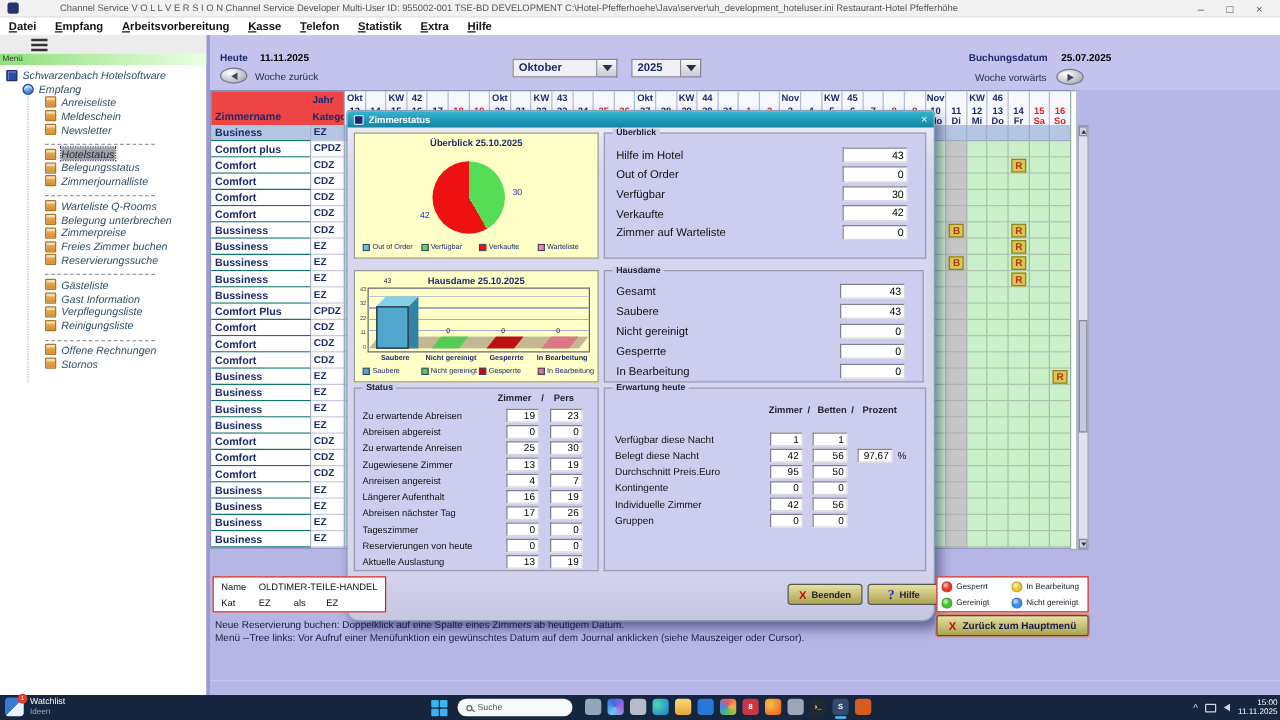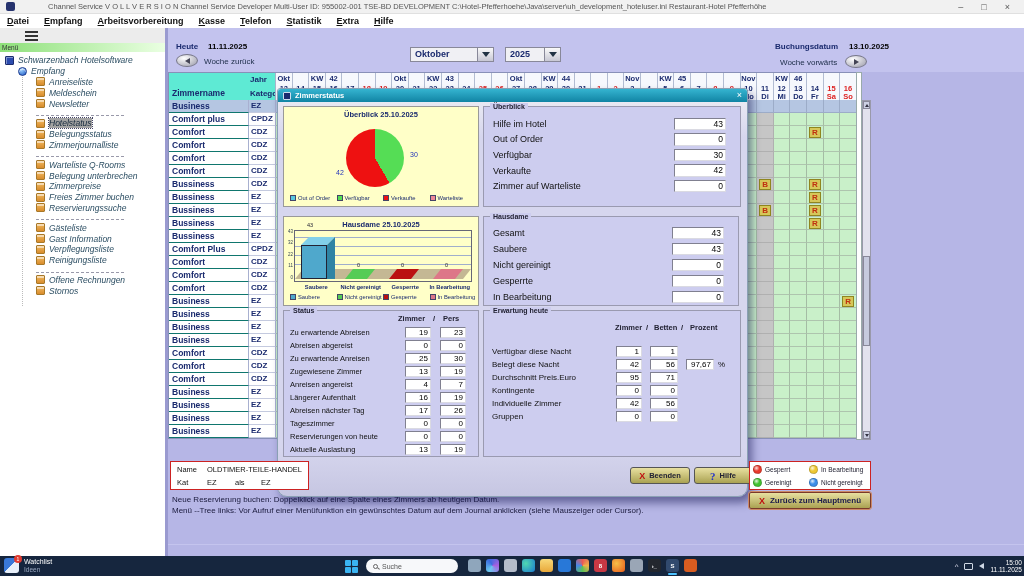--- a/index.html
+++ b/index.html
@@ -53,21 +53,21 @@
   .dd { position:absolute; display:flex; height:15px; }
   .dd .ddval { background:#f0f0f4; border:1px solid #889; font-size:9px; font-weight:bold;
     color:#1a2a6e; padding:1px 4px; }
   .dd .ddarw { width:16px; background:linear-gradient(#fafafa,#c8c8d4); border:1px solid #889;
     border-left:none; display:flex; align-items:center; justify-content:center; }
   .tri-d { width:0; height:0; border-left:4px solid transparent; border-right:4px solid transparent; border-top:5px solid #234; }
 
   
   .jtable { position:absolute; left:0; top:44px; width:702px; }
   .jhead { display:flex; height:28px; border:1px solid #8890b8; border-bottom:none; width:693px; background:#f6f8fd; }
-  .jhleft { position:relative; width:107px; background:#5eead4; border-right:1px solid #aab4cc; flex:0 0 auto; }
+  .jhleft { position:relative; width:107px; background:#ef4444; border-right:1px solid #aab4cc; flex:0 0 auto; }
   .jh-jahr { position:absolute; left:81px; top:2px; font-size:8px; font-weight:bold; color:#1a2a6e; }
   .jh-room { position:absolute; left:3px; bottom:2px; font-size:8.5px; font-weight:bold; color:#1a2a6e; }
   .jh-kat { position:absolute; left:81px; bottom:2px; width:25px; overflow:hidden; font-size:8px; font-weight:bold; color:#1a2a6e; }
   .jhgrid { width:581px; }
   .hrow { display:flex; }
   .hrow.r1 .hc { height:12px; line-height:12px; }
   .hrow.r2 .hc, .hrow.r3 .hc { height:8px; line-height:8px; }
   .hc { width:16.6px; flex:0 0 auto; font-size:7.5px; font-weight:bold; color:#1a2a6e;
     text-align:center; border-right:1px solid #b2bcd2; overflow:hidden; }
   .hc.red { color:#d22; }
@@ -343,21 +343,21 @@
       </span>
   </div>
   <div class="dd" style="left:337px;top:19px;">
     <span class="ddval" style="width:40px;">2025</span>
     <span class="ddarw">
         <span class="tri-d"></span>
       </span>
   </div>
 
   <span class="lbl" style="left:607px;top:14px;">Buchungsdatum</span>
-  <span class="val" style="left:681px;top:14px;">13.10.2025</span>
+  <span class="val" style="left:681px;top:14px;">25.07.2025</span>
   <span class="plain" style="left:612px;top:30px;">Woche vorwärts</span>
   <div class="ellipse-btn" style="left:677px;top:27px;">
       <span class="tri-r"></span>
     </div>
 
   <div class="jtable">
     <div class="jhead">
       <div class="jhleft">
         <span class="jh-jahr">Jahr</span>
         <span class="jh-room">Zimmername</span>
@@ -1771,21 +1771,21 @@
           <div class="vbox b1">42</div>
           <div class="vbox b2">56</div>
           <div class="eslot">
             <div class="vbox">97,67</div>
             <span class="epct">%</span>
           </div>
         </div>
         <div class="erow">
           <span class="elab">Durchschnitt Preis.Euro</span>
           <div class="vbox b1">95</div>
-          <div class="vbox b2">71</div>
+          <div class="vbox b2">50</div>
           <div class="eslot"></div>
         </div>
         <div class="erow">
           <span class="elab">Kontingente</span>
           <div class="vbox b1">0</div>
           <div class="vbox b2">0</div>
           <div class="eslot"></div>
         </div>
         <div class="erow">
           <span class="elab">Individuelle Zimmer</span>

